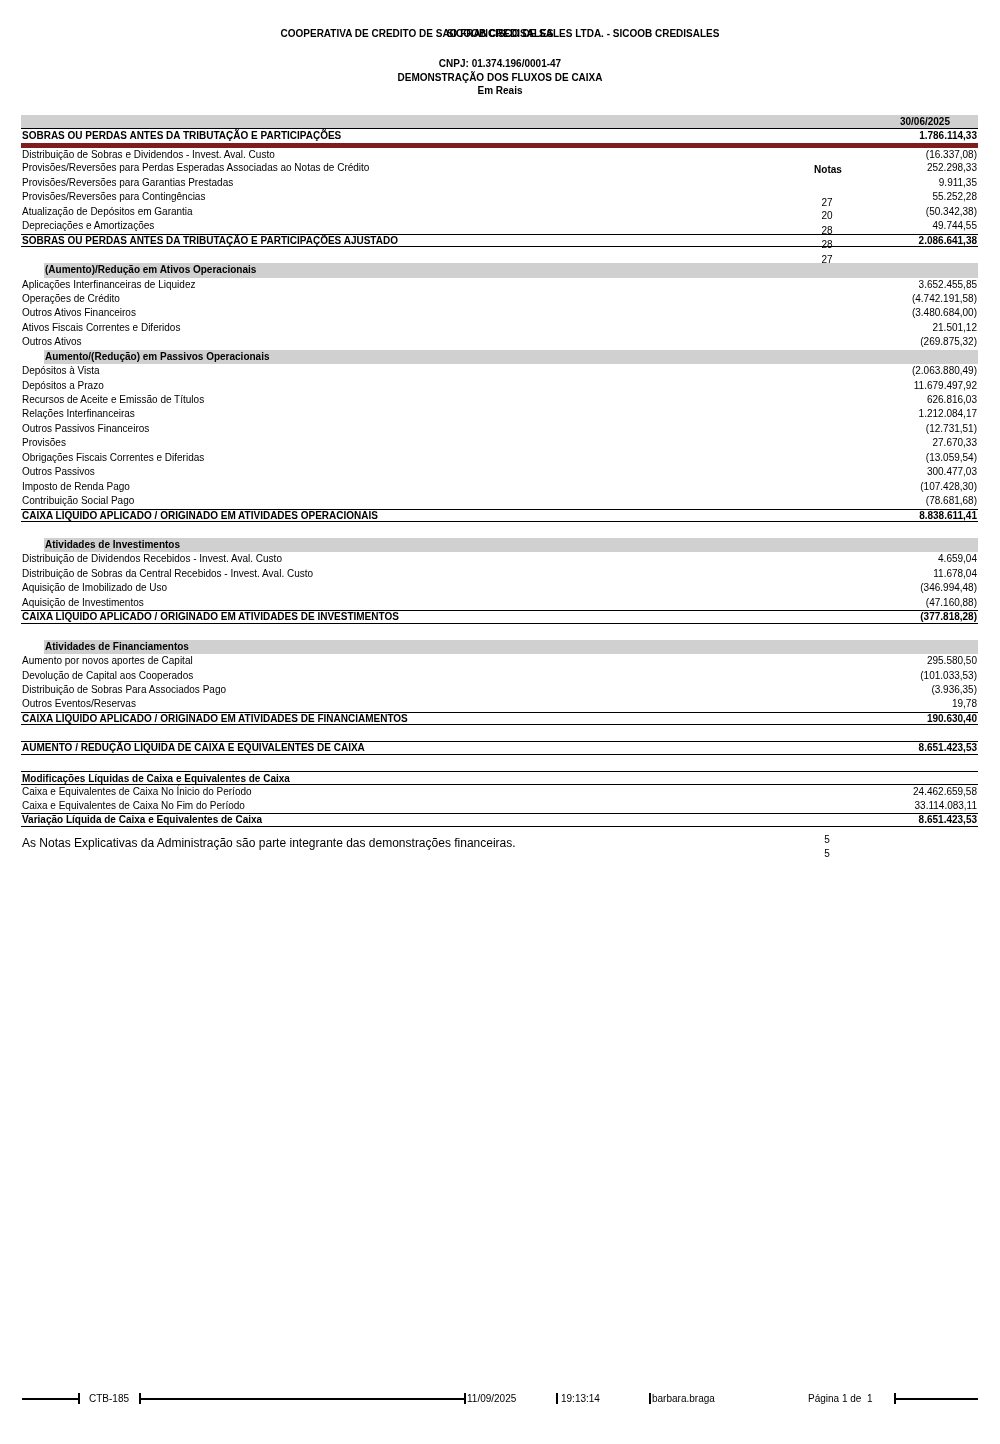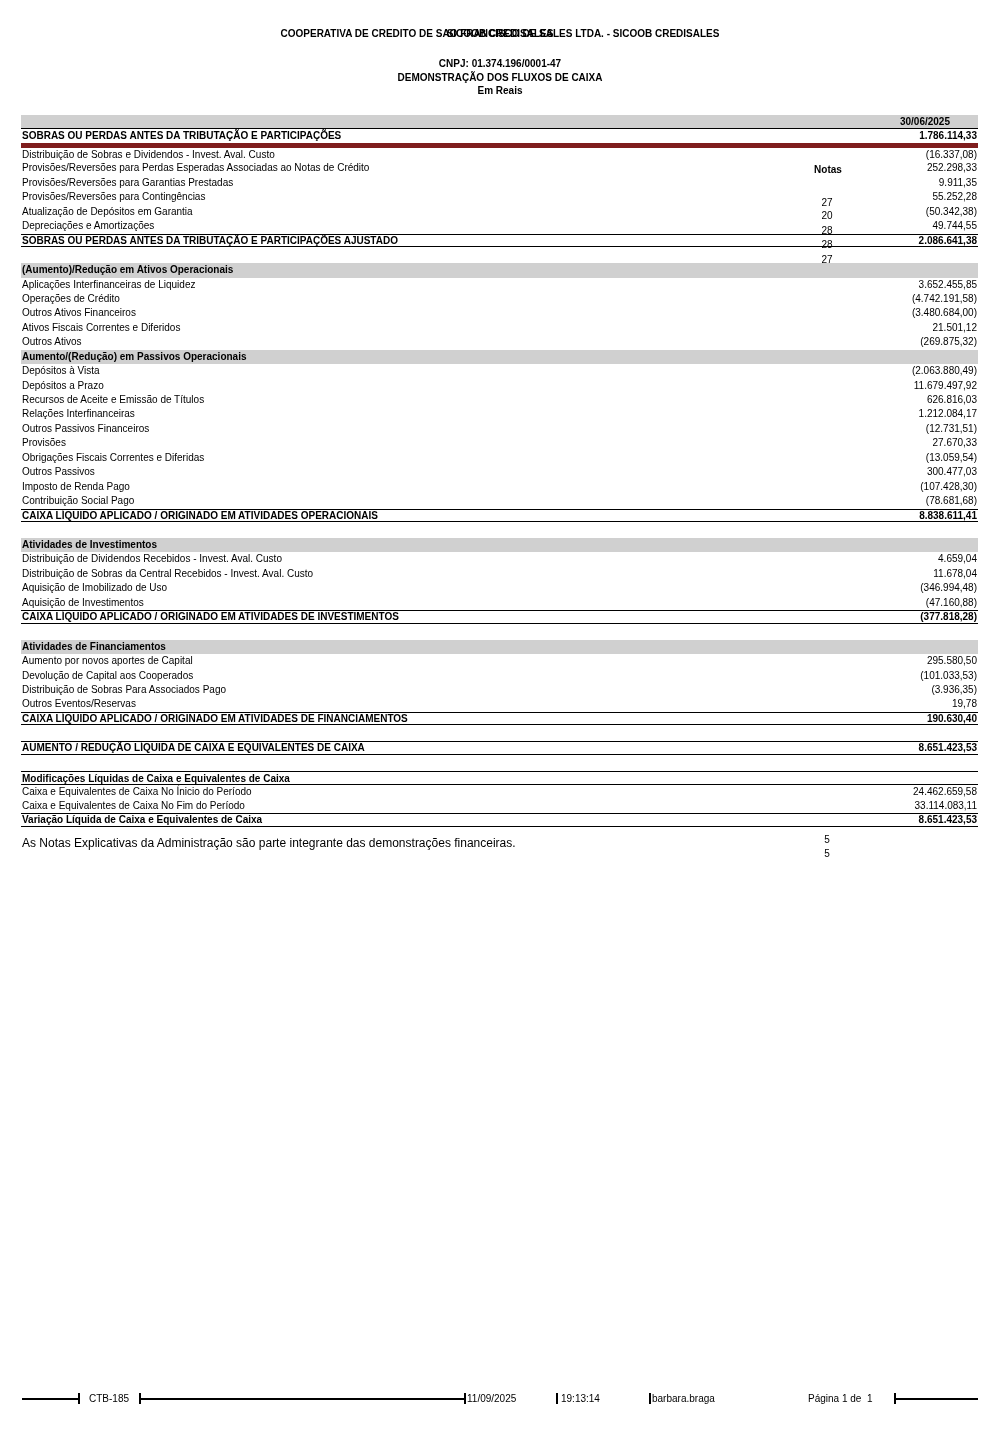--- a/index.html
+++ b/index.html
@@ -17,21 +17,21 @@
     .table { position: absolute; left: 21px; top: 115px; width: 957px; }
     .row { position: relative; height: 14.45px; font-size: 10px; line-height: 14.45px; white-space: nowrap; }
     .row .lbl { position: absolute; left: 1px; top: 0; }
     .row .nota { position: absolute; left: 780px; width: 52px; text-align: center; top: 0; margin-top: 48px; }
     .row .val { position: absolute; right: 1px; top: 0; text-align: right; }
     .row.colhdr { background: #d0d0d0; font-weight: bold; border-bottom: 1.5px solid #000; height: 12.5px; line-height: 13px; }
     .row.colhdr .nota { left: 782px; width: 50px; }
     .row.colhdr .val { right: 28px; }
     .row.bold { font-weight: bold; text-decoration: underline; }
     .row.total { font-weight: bold; border-top: 1.5px solid #000; border-bottom: 1.5px solid #000; height: 11.5px; line-height: 12px; margin-bottom: 1px; }
-    .row.shade { background: #d0d0d0; font-weight: bold; }
+    .row.shade { background: #d0d0d0; font-weight: bold; margin-left: 23px; }
     .row.sectop { font-weight: bold; text-decoration: underline; border-top: 1.5px solid #000; height: 12.5px; line-height: 13px; }
     .spacer { height: 15px; }
 
     .note { position: absolute; left: 22px; top: 836px; font-size: 12px; }
 
     .footer { position: absolute; left: 0; top: 1392px; width: 1000px; height: 14px; font-size: 10px; }
     .footer .line { position: absolute; top: 6px; height: 1.5px; background: #000; }
     .footer .tick { position: absolute; top: 1px; width: 1.5px; height: 11px; background: #000; }
     .footer .txt { position: absolute; top: 0; line-height: 13px; }
   </style>

